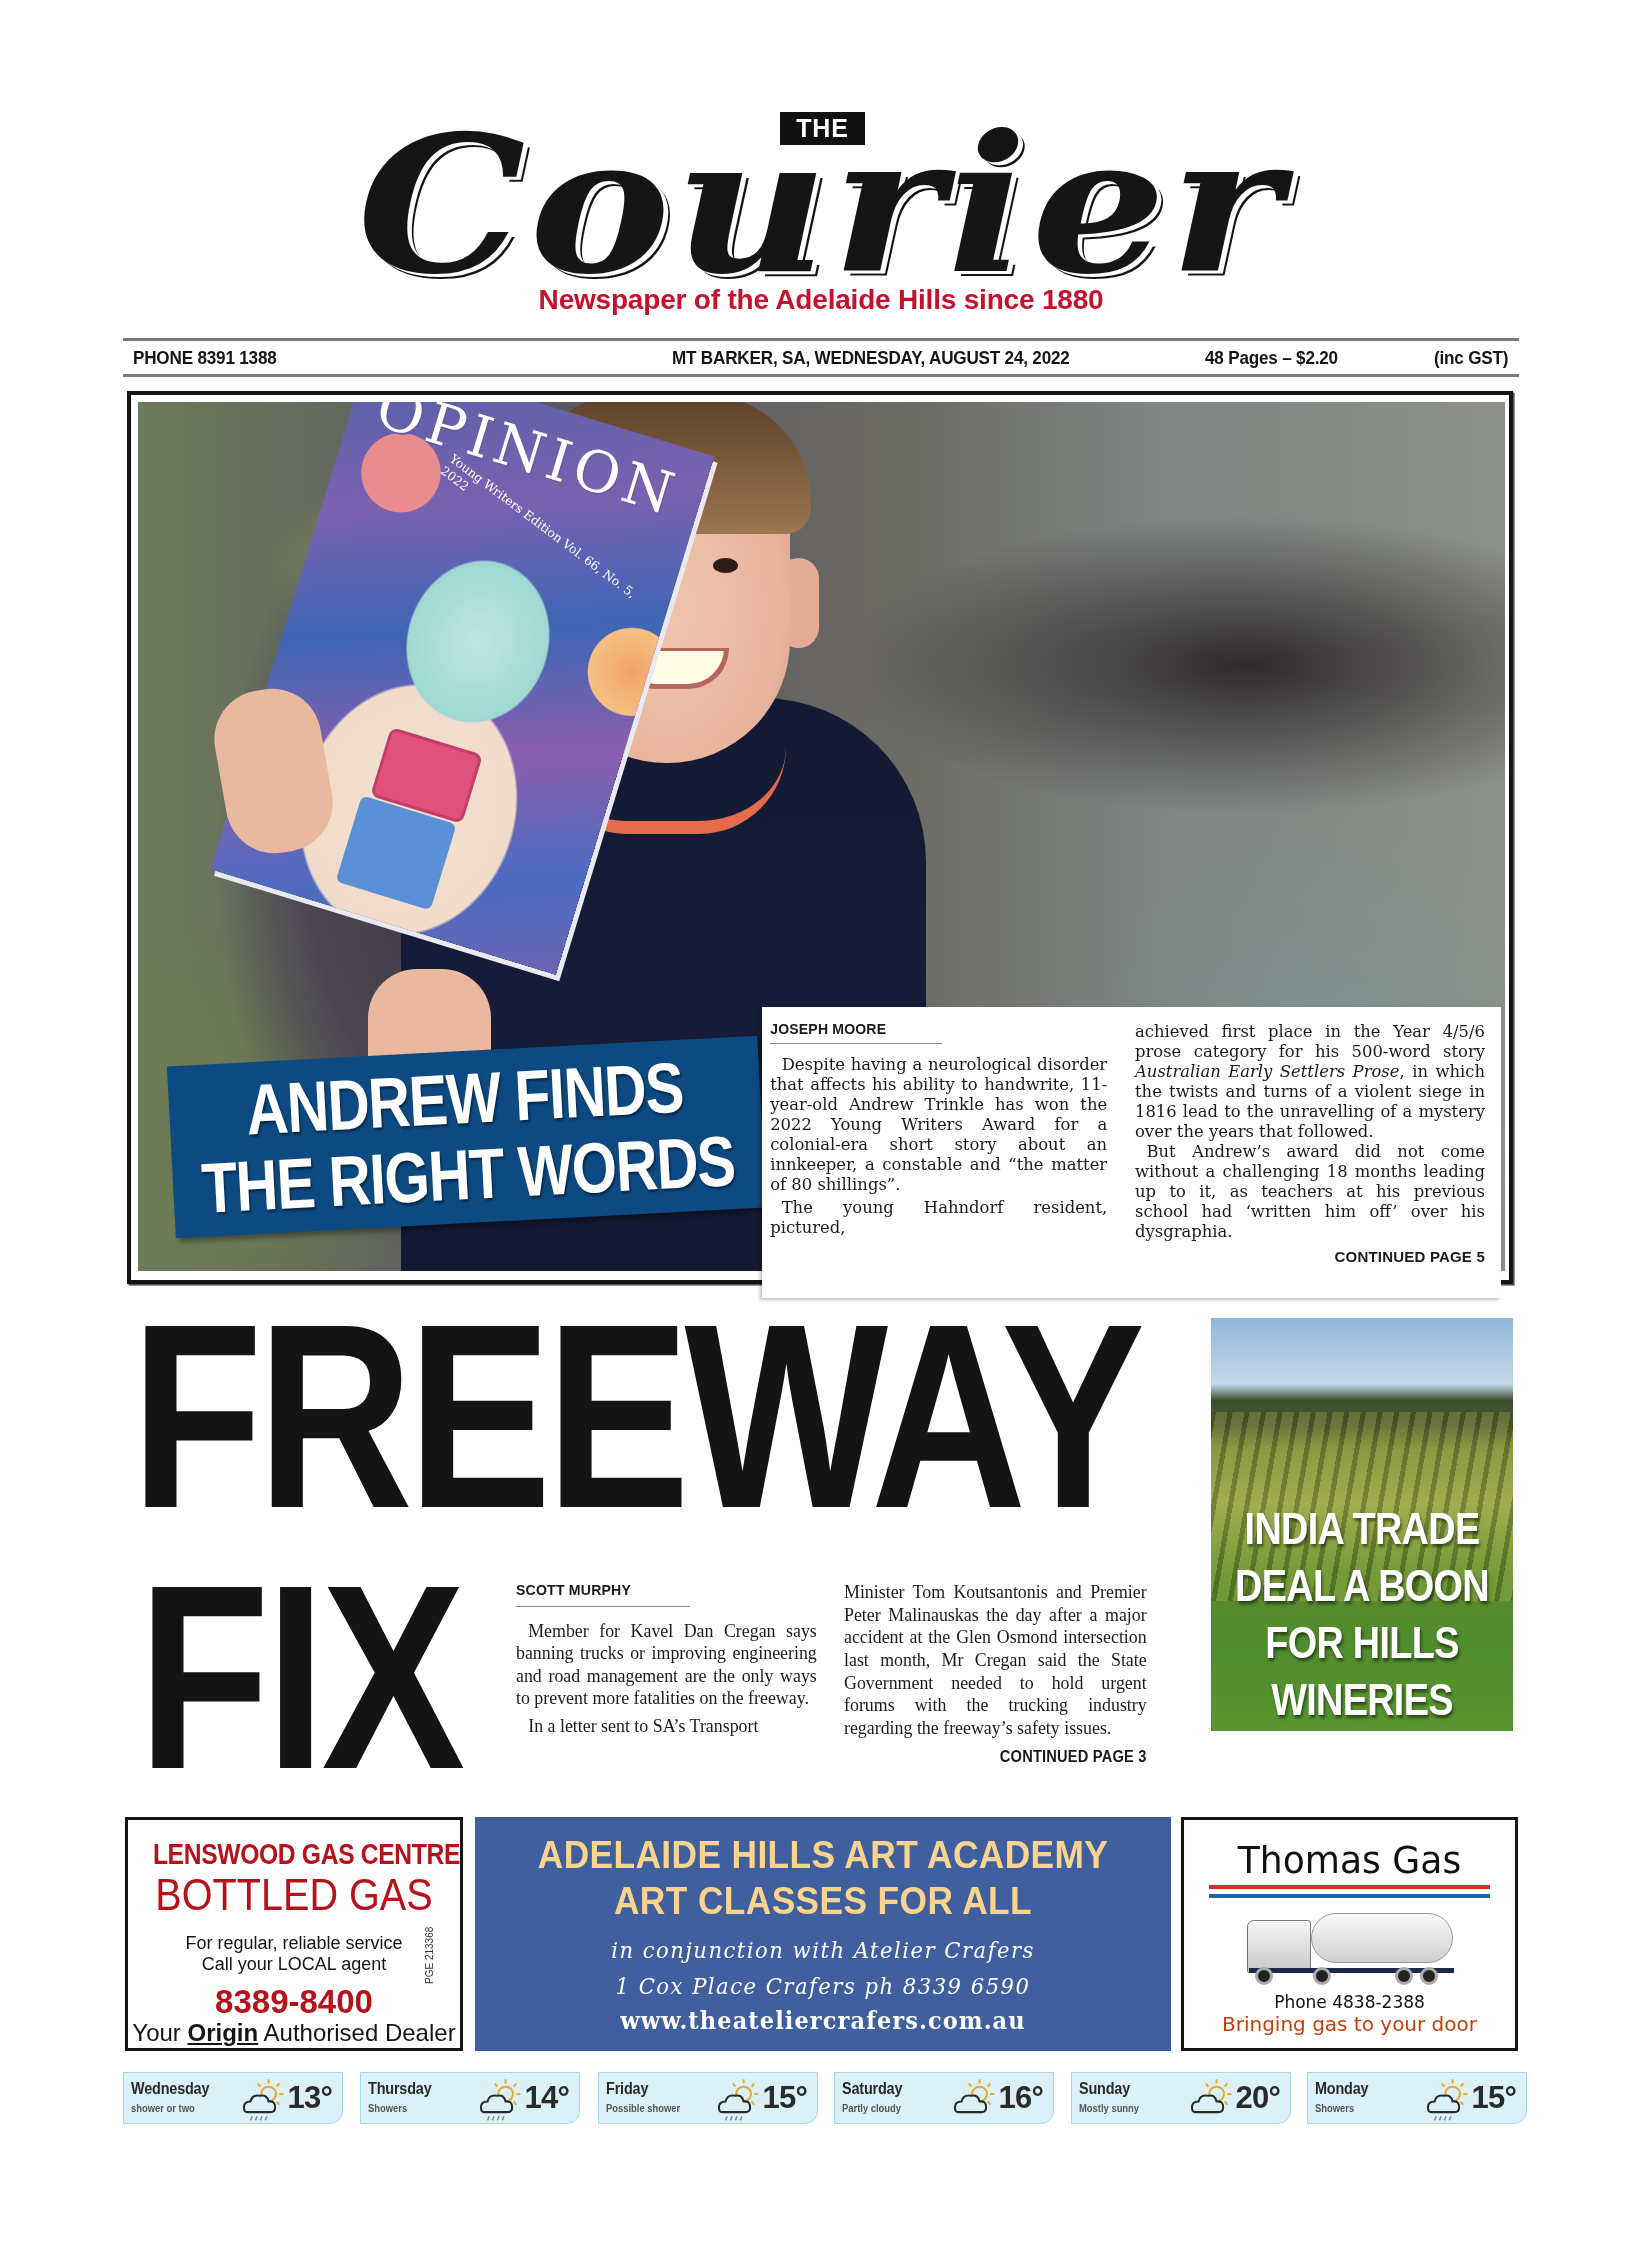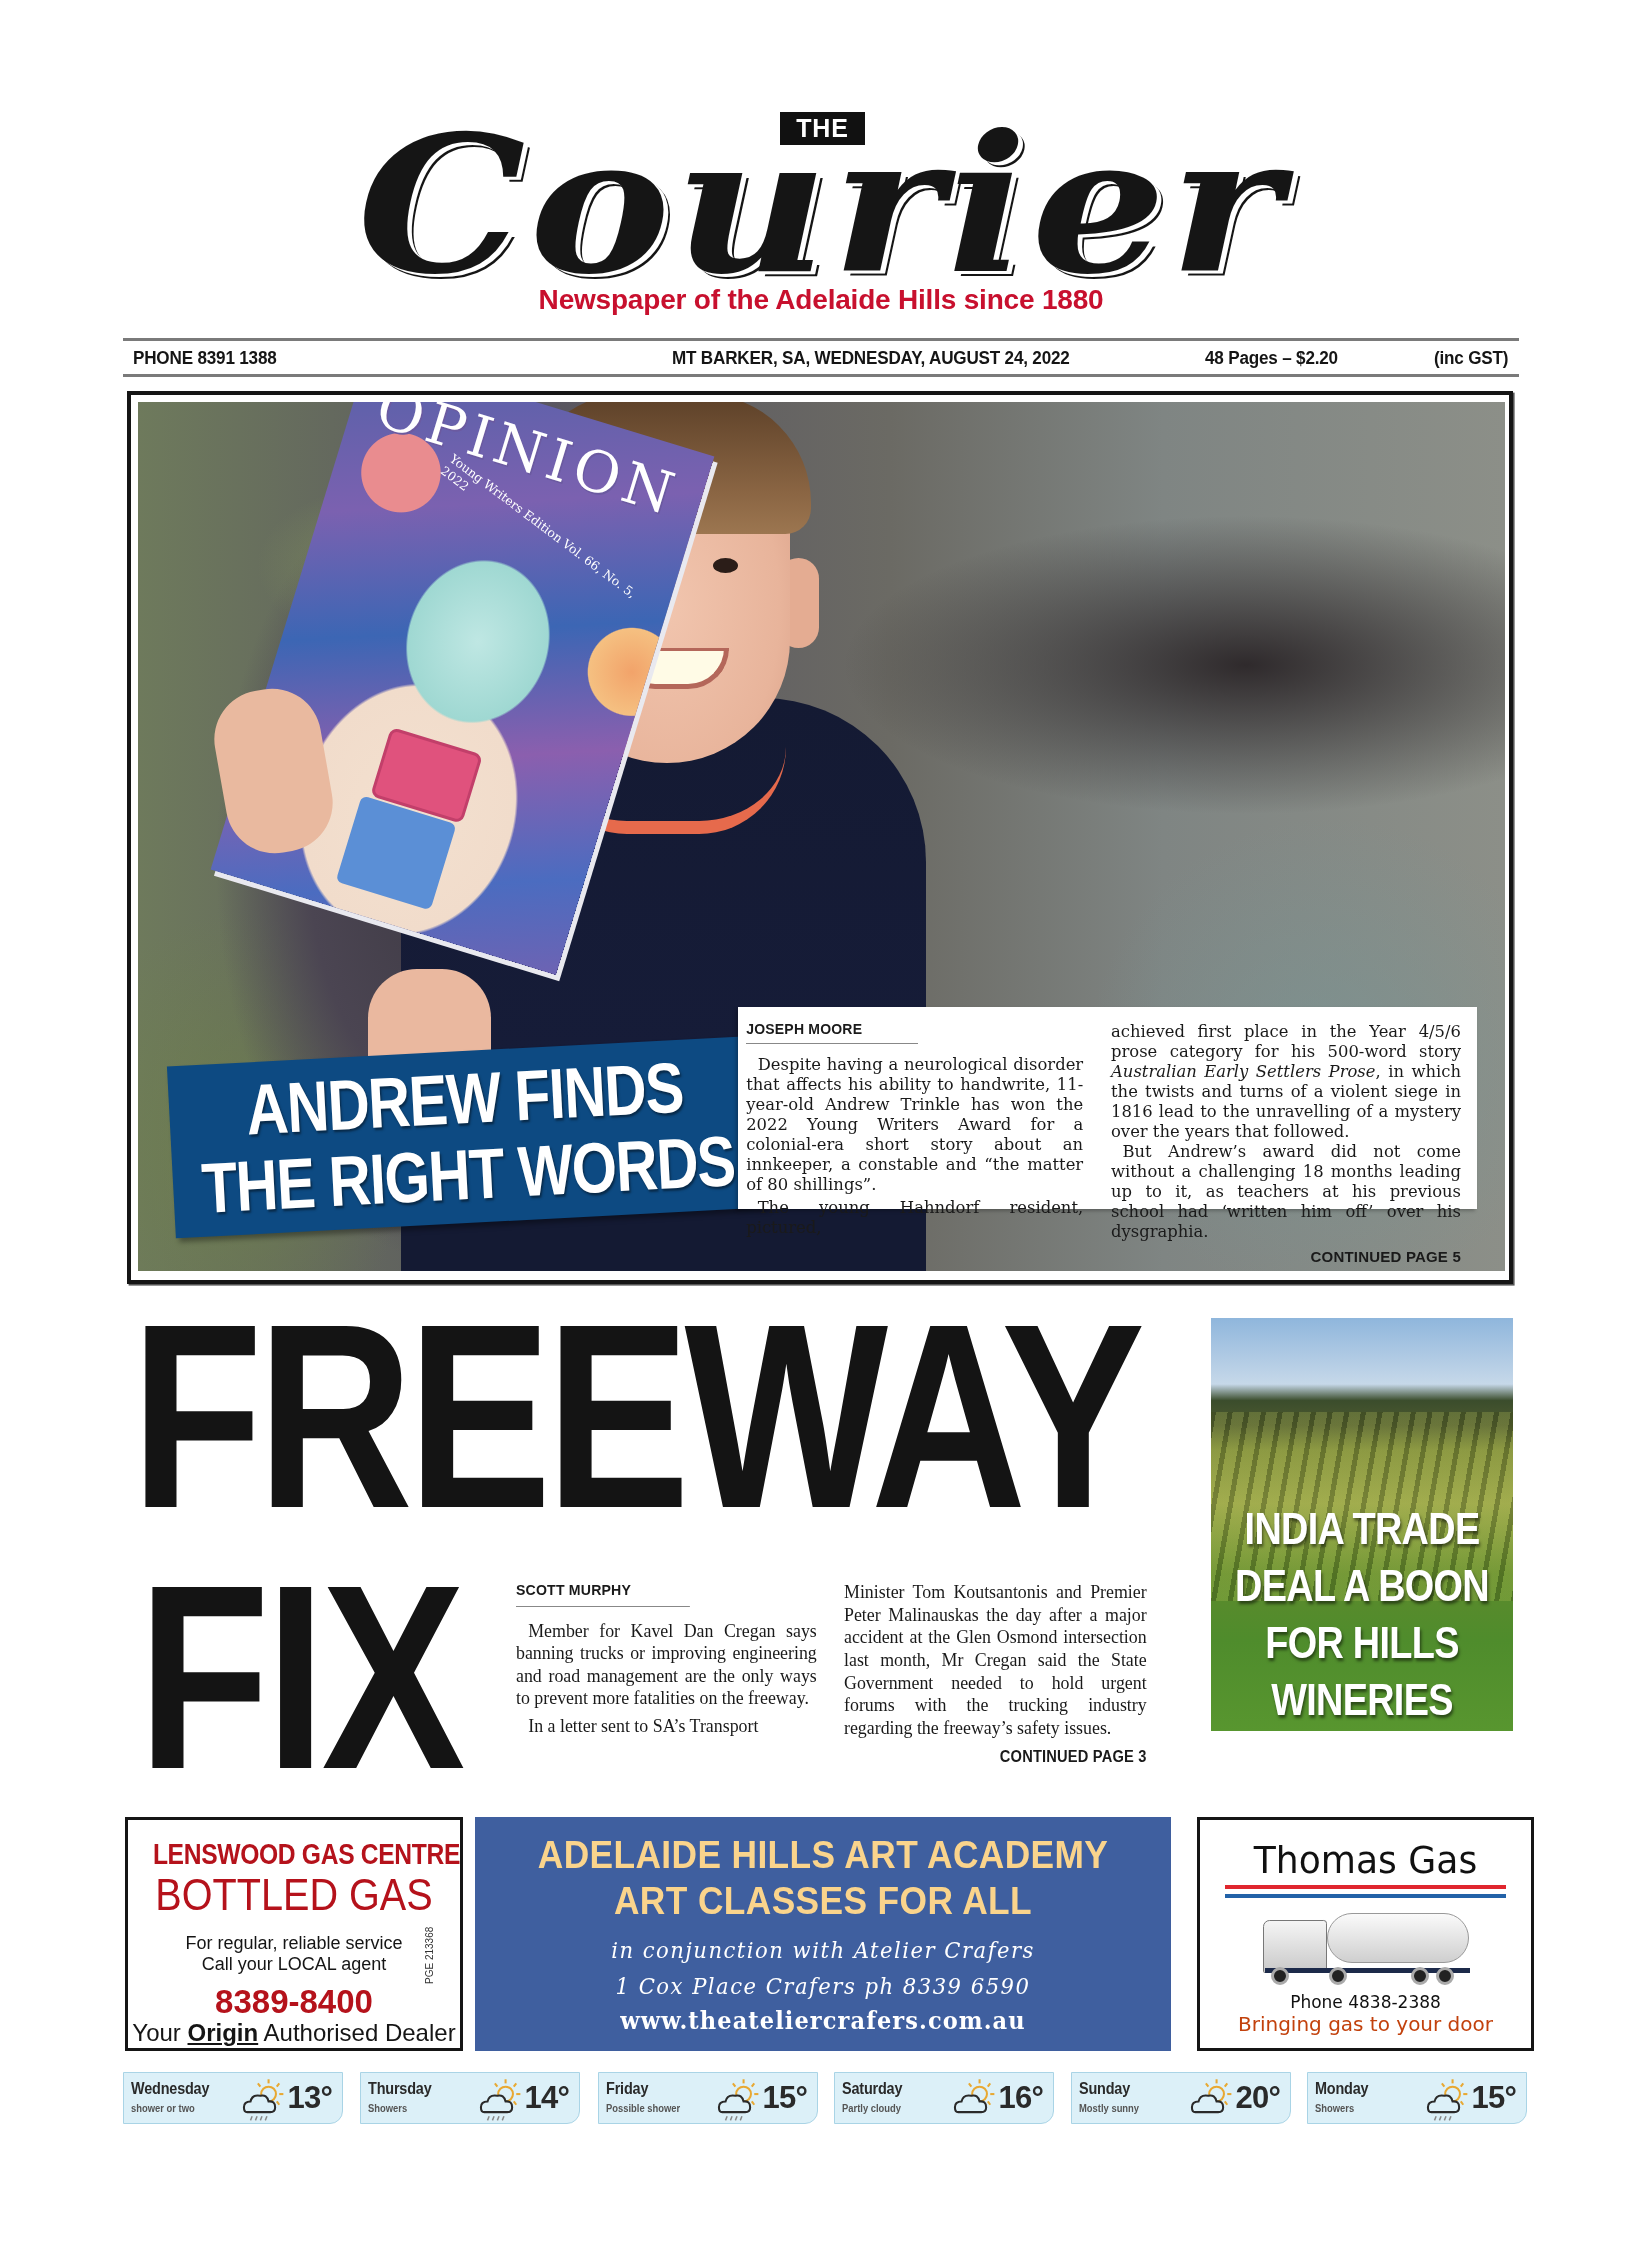--- a/index.html
+++ b/index.html
@@ -48,21 +48,21 @@
   .book-title { left: 25px; top: 16.4px; font-family: "DejaVu Serif", serif; font-size: 57px; color: #ffffff; letter-spacing: 5px; text-shadow: 1.6px 1.6px 0 #6b5aa0; }
   .book-sub { left: 99px; top: 115px; font-family: "DejaVu Serif", serif; font-size: 12.3px; color: #fff; transform: rotate(20deg); line-height: 15px; }
   .book-panel { left: 131px; top: 353px; width: 90px; height: 66px; background: #e0527d; border-radius: 8.2px; border: 3.3px solid #c23f6a; }
   .book-panel2 { left: 123px; top: 427px; width: 99px; height: 90px; background: #5b8fd6; border-radius: 6.6px; }
 
   
   .banner { left: 33px; top: 649px; width: 591px; height: 172px; transform: rotate(-3deg); background: #0d4a82; box-shadow: 3.3px 4.1px 5px rgba(0,0,0,0.35); display: flex; flex-direction: column; justify-content: center; align-items: center; }
   .banner-line { color: #fff; font-weight: bold; font-size: 71px; line-height: 76px; letter-spacing: -1.6px; transform: scaleX(0.82); white-space: nowrap; text-shadow: 1.6px 2.5px 2.5px rgba(0,0,0,0.45); font-family: "Liberation Sans", sans-serif; }
 
   
-  .story-box { left: 738px; top: 1007px; width: 739px; height: 202px; background: #fff; box-shadow: -1.6px 1.6px 3.3px rgba(0,0,0,0.25); font-family: "DejaVu Serif", serif; }
+  .story-box { left: 762px; top: 1007px; width: 739px; height: 291px; background: #fff; box-shadow: -1.6px 1.6px 3.3px rgba(0,0,0,0.25); font-family: "DejaVu Serif", serif; }
   .byline { font-family: "Liberation Sans", sans-serif; font-weight: 900; font-size: 14px; letter-spacing: 0.2px; padding-bottom: 4.1px; border-bottom: 1.6px solid #888; display: inline-block; width: 172px; }
   .col { position: absolute; font-size: 16.4px; line-height: 20px; text-align: justify; color: #1a1a1a; }
   .col p { margin: 0; text-indent: 11.5px; }
   .col p.noindent { text-indent: 0; }
   .cont { font-family: "Liberation Sans", sans-serif; font-weight: 900; font-size: 15px; text-align: right; letter-spacing: 0.2px; margin-top: 5px; }
 
   
   .freeway { left: 131px; top: 1297px; font-weight: 900; font-size: 263px; line-height: 238px; letter-spacing: -6.6px; transform: scaleX(0.82); transform-origin: left top; font-family: "Liberation Sans", sans-serif; color: #141414; }
   .fix { left: 138px; top: 1558px; font-weight: 900; font-size: 263px; line-height: 238px; letter-spacing: -5px; transform: scaleX(0.82); transform-origin: left top; font-family: "Liberation Sans", sans-serif; color: #141414; }
   .fw-story { font-family: "Liberation Serif", serif; }
@@ -84,21 +84,21 @@
   .lw-4 { color: #b5121b; font-weight: bold; font-size: 33px; line-height: 39px; margin-top: 6.6px; }
   .lw-5 { font-size: 24px; line-height: 23px; text-align: center; }
   .lw-5 u { font-weight: bold; }
   .lw-code { left: 296px; top: 164px; font-size: 10px; transform: rotate(-90deg); transform-origin: left top; white-space: nowrap; color: #333; }
 
   .ad-art { left: 475px; top: 1817px; width: 696px; height: 234px; background: #3f5f9f; text-align: center; }
   .art-1 { color: #fad48c; font-weight: bold; font-size: 38px; line-height: 46px; margin-top: 15px; letter-spacing: 0.4px; transform: scaleX(0.93); white-space: nowrap; }
   .art-2 { color: #fff; font-family: "DejaVu Serif", serif; font-style: italic; font-size: 23px; line-height: 36px; letter-spacing: 1.6px; transform: scaleX(0.92); }
   .art-3 { color: #fff; font-family: "DejaVu Serif", serif; font-weight: bold; font-size: 25px; line-height: 34px; letter-spacing: 1.2px; transform: scaleX(0.9); }
 
-  .ad-thomas { left: 1181px; top: 1817px; width: 337px; height: 234px; border: 3.3px solid #151515; box-sizing: border-box; background: #fff; text-align: center; margin-left: 16px; }
+  .ad-thomas { left: 1181px; top: 1817px; width: 337px; height: 234px; border: 3.3px solid #151515; box-sizing: border-box; background: #fff; text-align: center; }
   .tg-name { font-family: "DejaVu Sans", sans-serif; font-size: 38px; margin-top: 18px; letter-spacing: 0px; color: #111; transform: scaleX(0.95); }
   .tg-red { height: 4.1px; background: #e0262e; margin: 3.3px 25px 0 25px; }
   .tg-blue { height: 4.1px; background: #2262a8; margin: 5px 25px 0 25px; }
   .truck { position: relative; width: 222px; height: 76px; margin: 13px auto 0 auto; }
   .truck-cab { left: 8.2px; top: 8.2px; width: 62px; height: 51px; background: linear-gradient(180deg, #f5f5f5, #c9c9c9); border: 1.6px solid #777; border-radius: 6.6px 3.3px 1.6px 1.6px; }
   .truck-tank { left: 72px; top: 1.6px; width: 140px; height: 48px; background: linear-gradient(180deg, #fafafa, #cfcfcf); border: 1.6px solid #999; border-radius: 25px; }
   .truck-chassis { left: 10px; top: 57px; width: 205px; height: 5px; background: #1c2a4a; }
   .wheel { width: 18px; height: 18px; background: #222; border-radius: 50%; border: 3.3px solid #aaa; box-sizing: border-box; top: 56px; }
   .tg-phone { font-family: "DejaVu Sans", sans-serif; font-size: 17px; margin-top: 5px; color: #111; }
   .tg-tag { font-family: "DejaVu Sans", sans-serif; font-size: 20px; color: #c2410c; }

